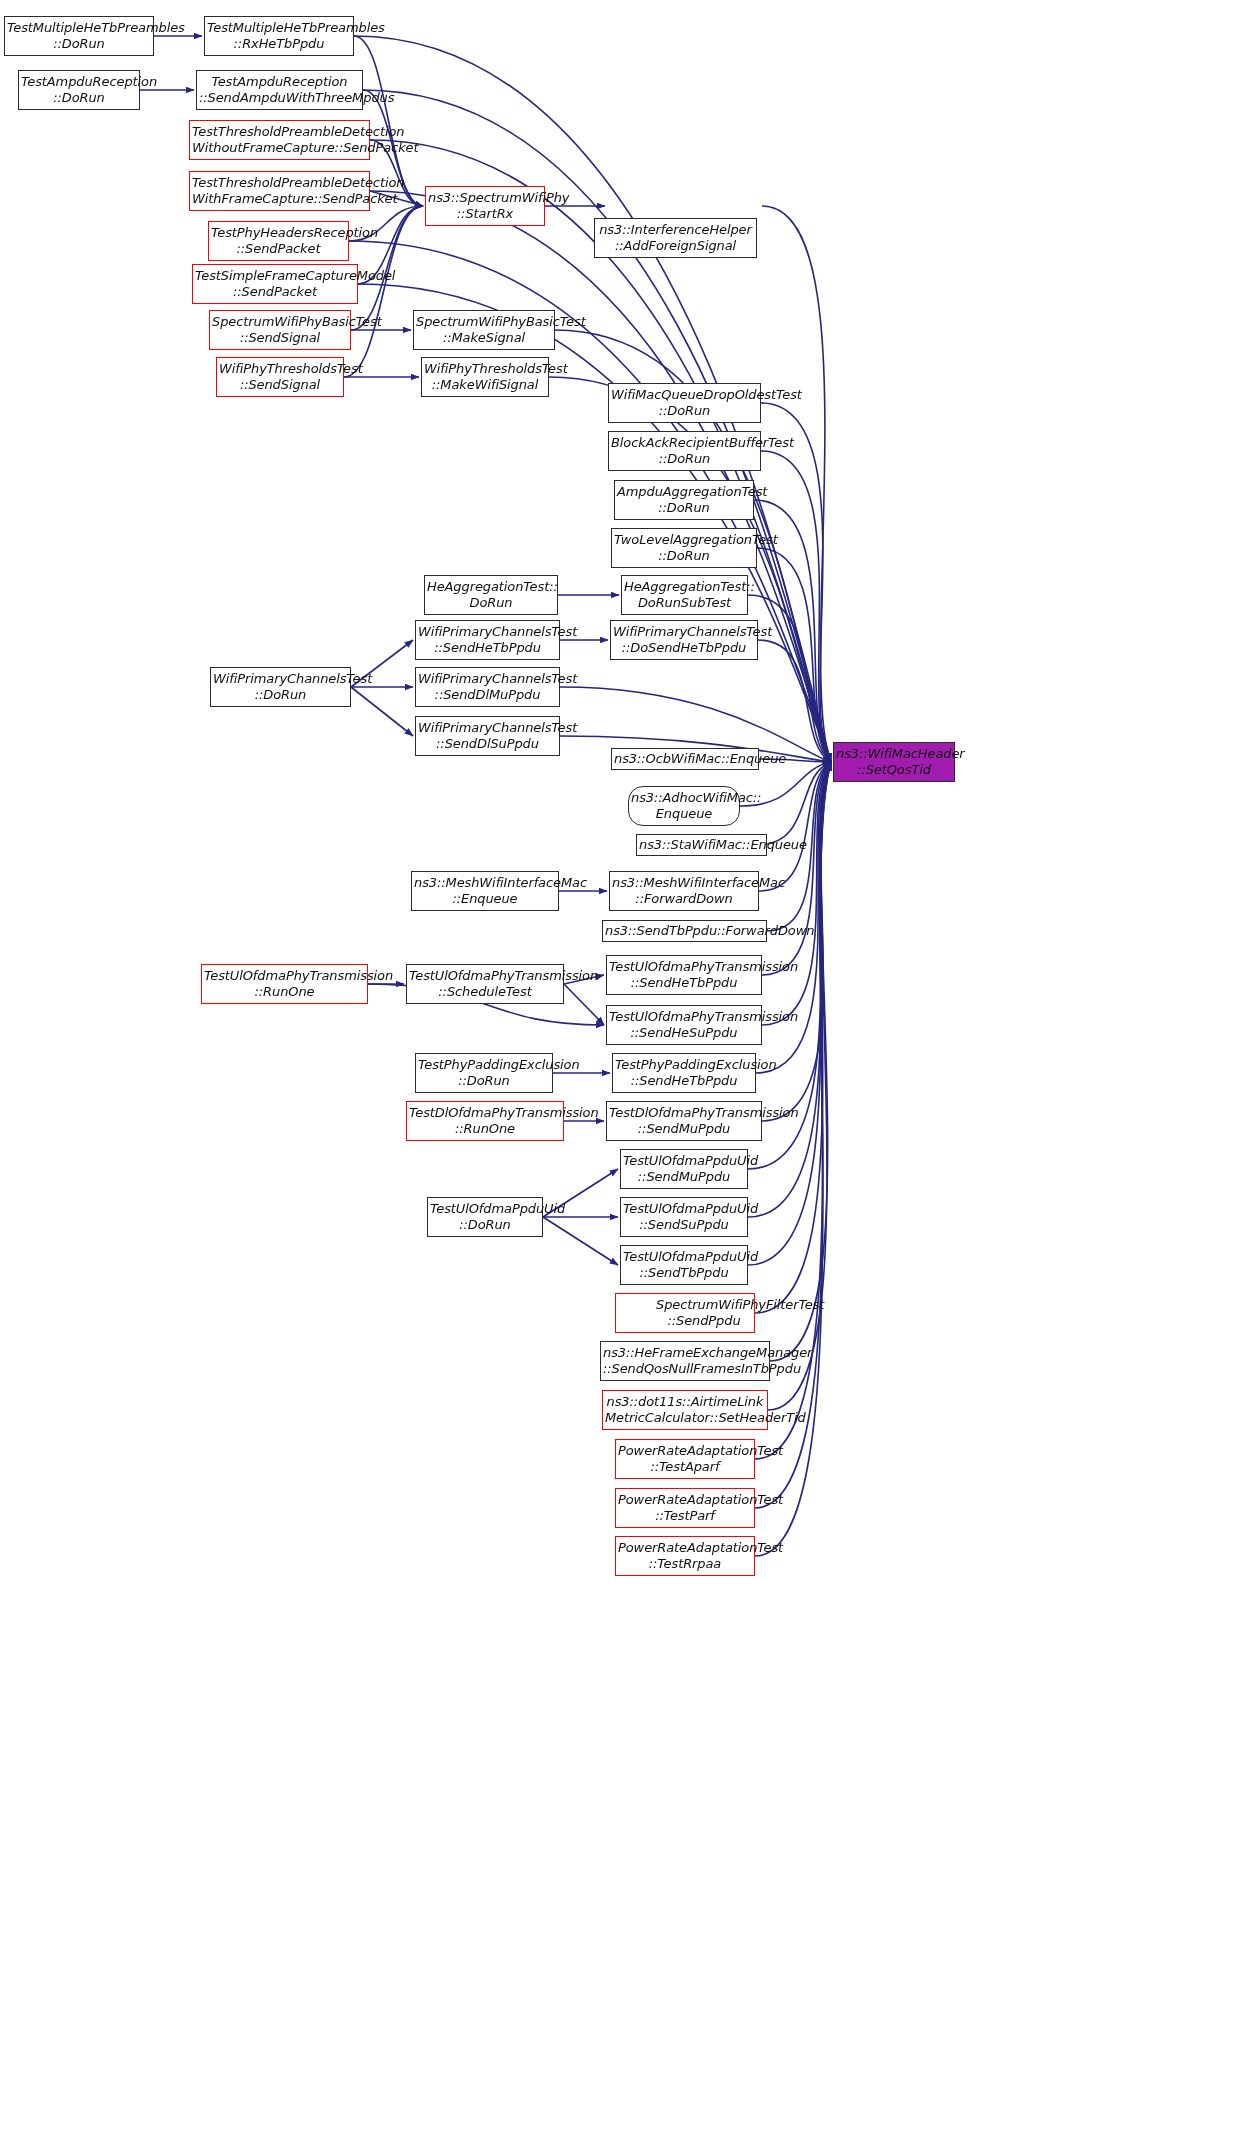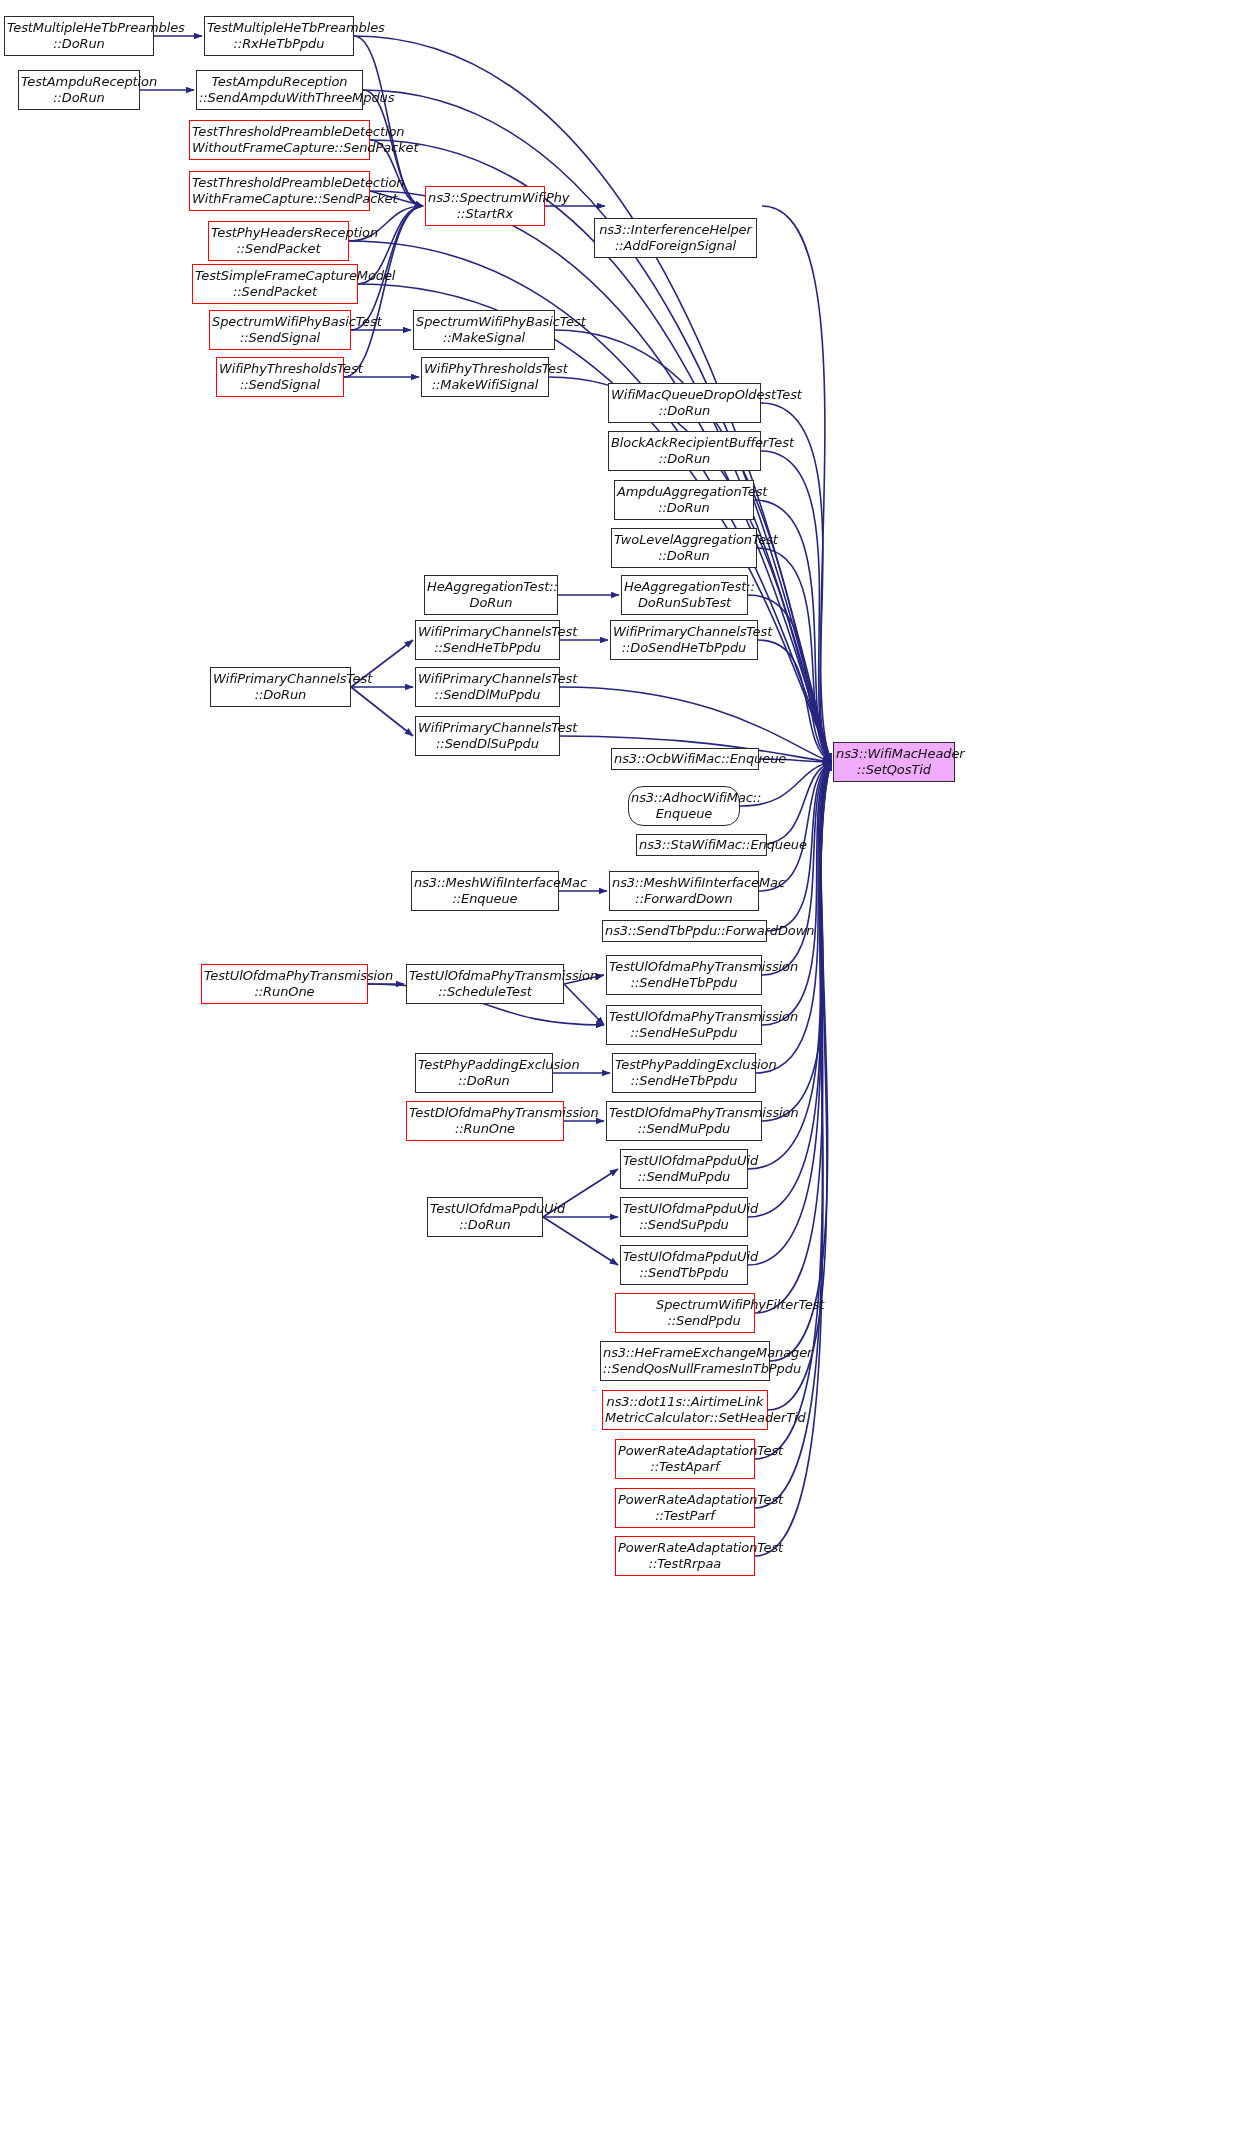--- a/index.html
+++ b/index.html
@@ -37,21 +37,21 @@
     letter-spacing: -0.1px;
     padding: 1px 2px;
     white-space: pre-line;
     z-index: 3;
     font-style: italic;
   }
   .node.red {
     border-color: #ff0000;
   }
   .node.target {
-    background: #f0abfc;
+    background: #a21caf;
     border-color: #2b2b2b;
   }
   .node-label {
     display: block;
     width: 100%;
   }
 </style>
 </head>
 <body>
 

